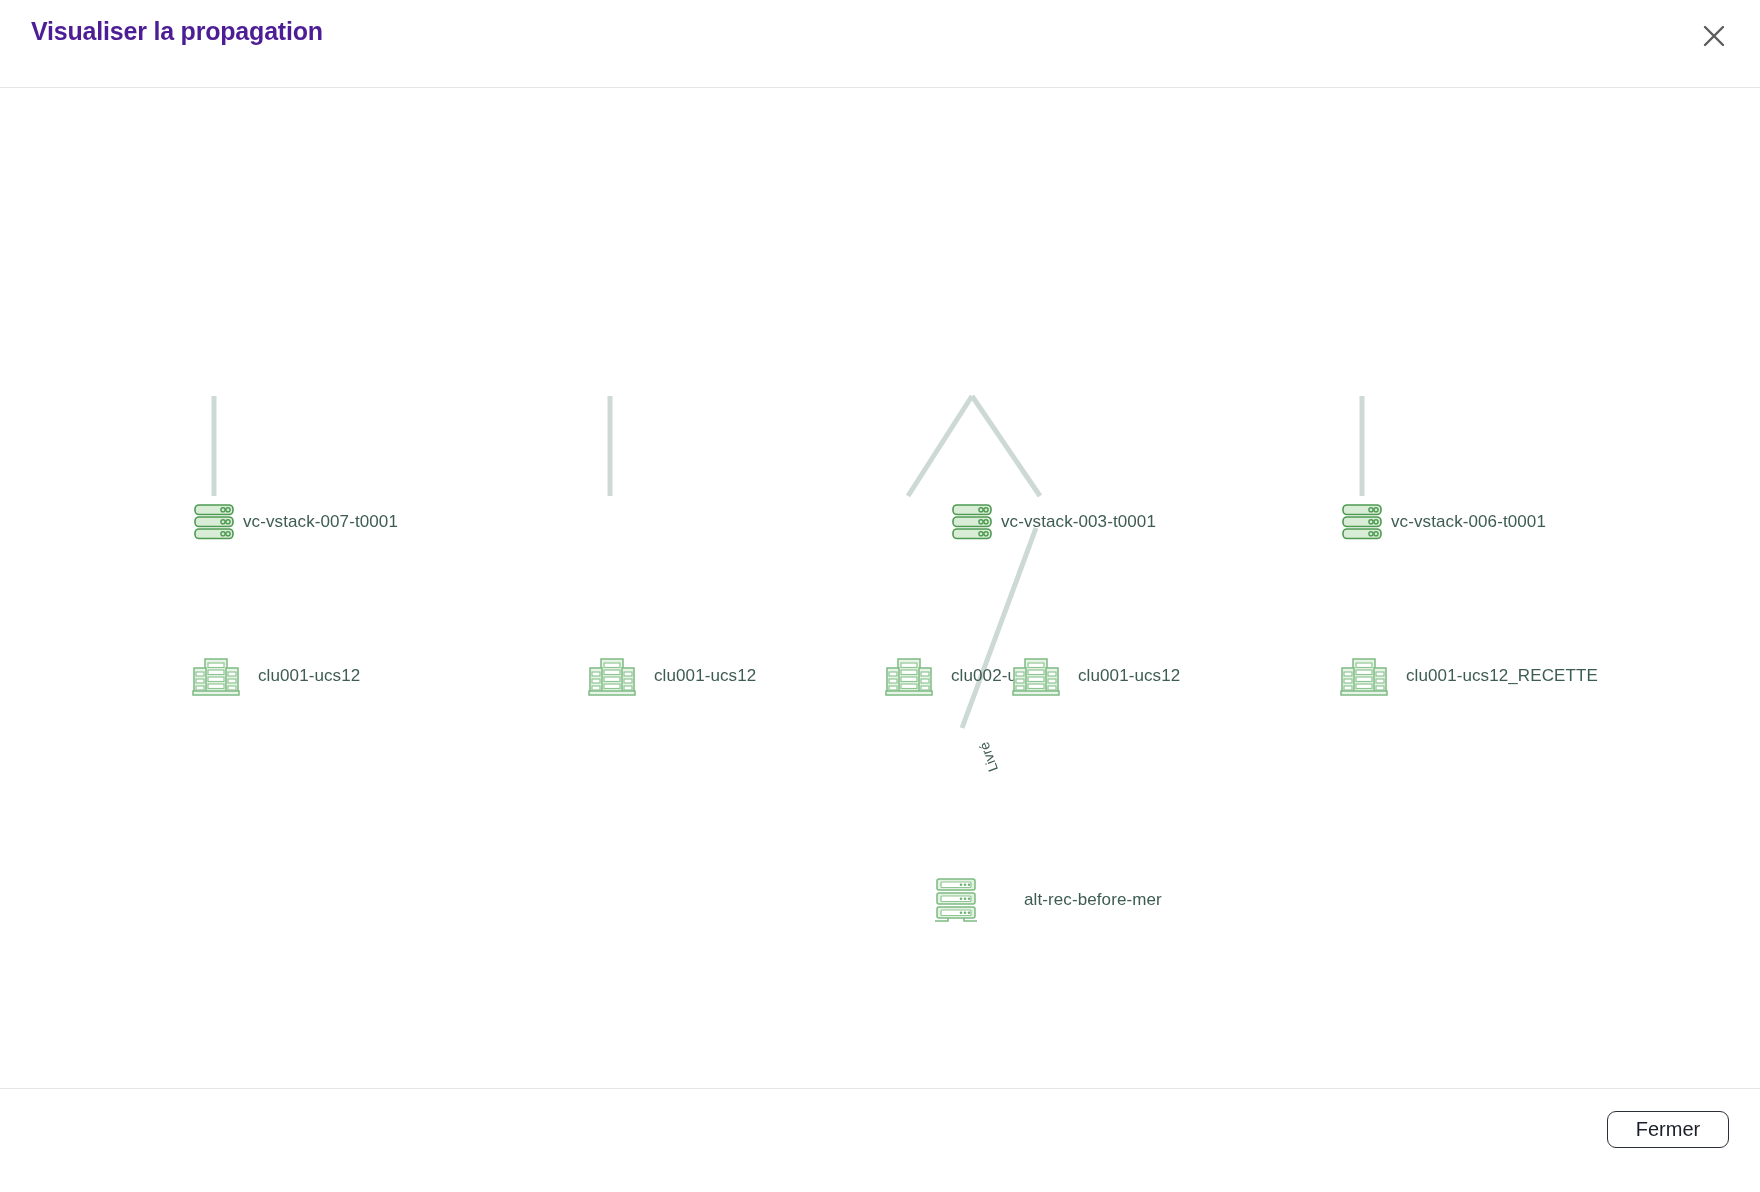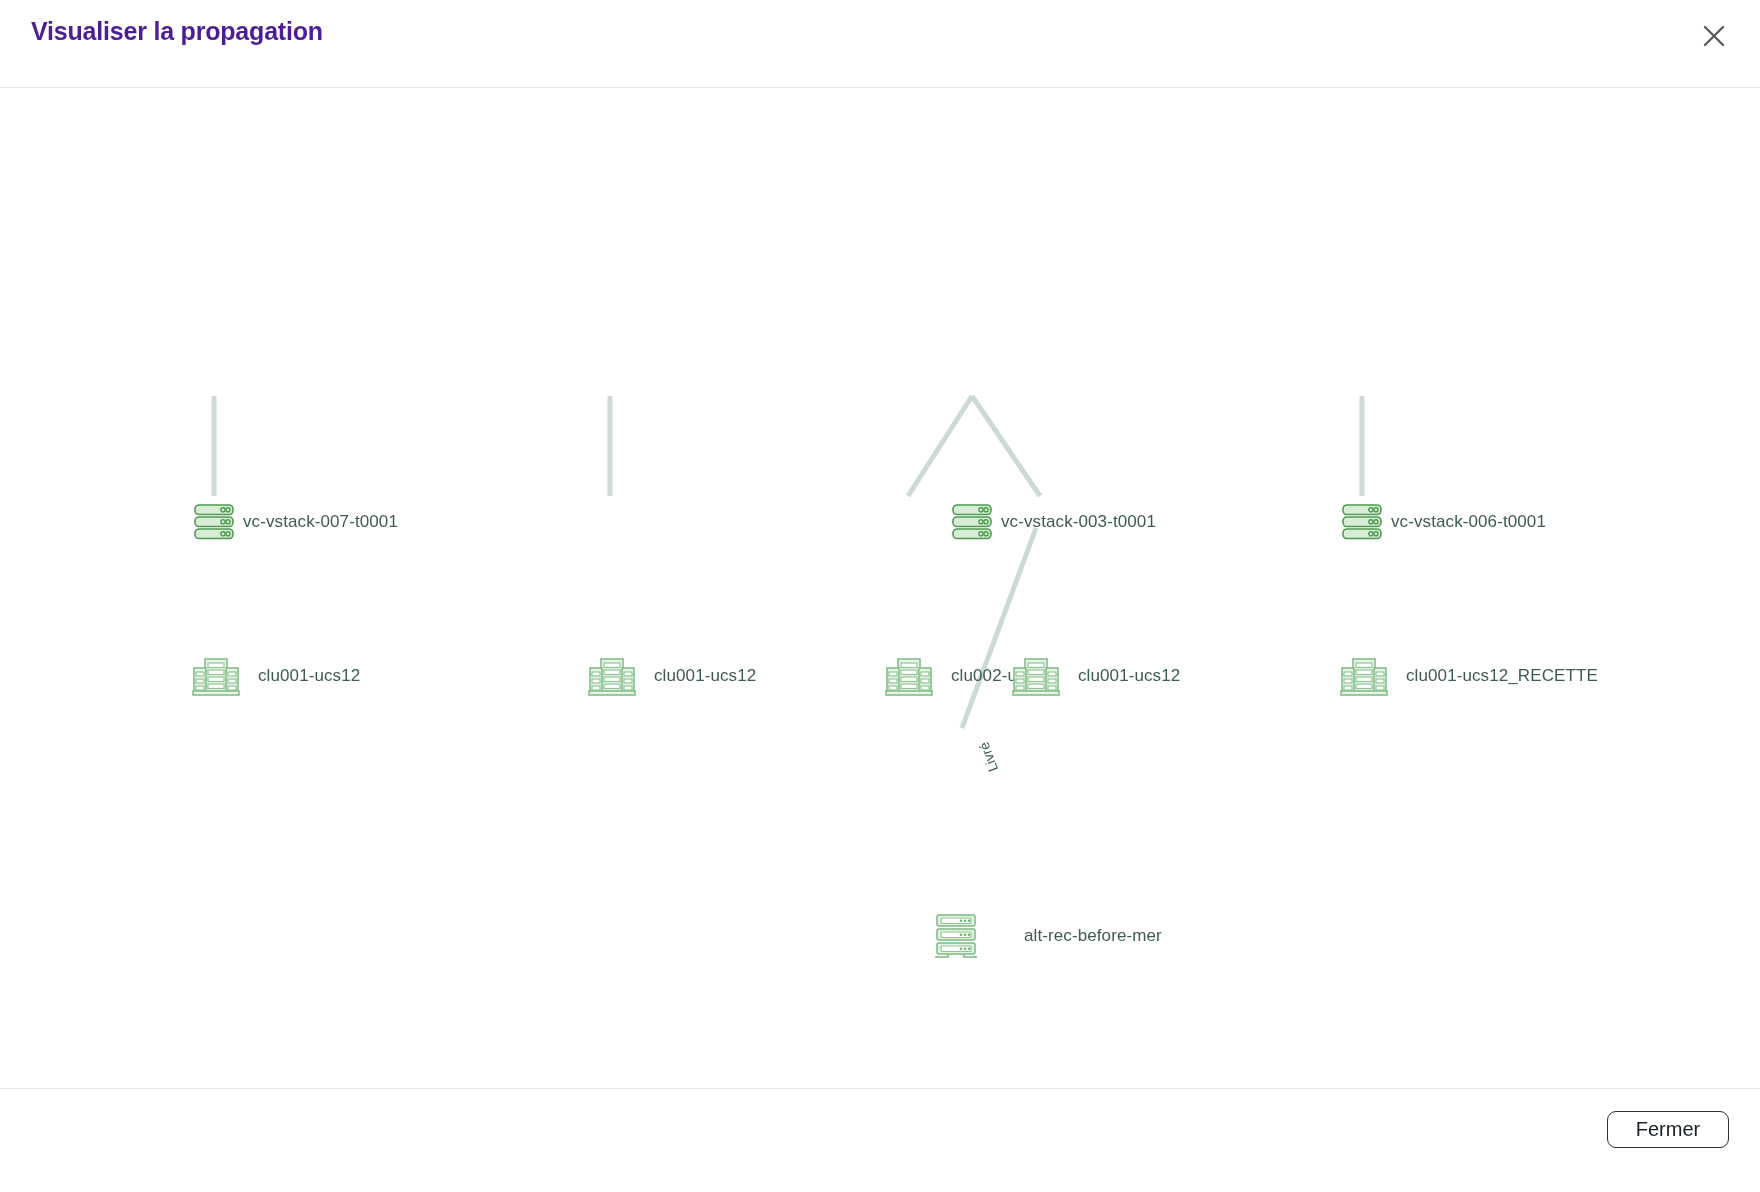--- a/index.html
+++ b/index.html
@@ -306,21 +306,21 @@
             </g>
           </svg>
         </span>
         <span class="node-label">clu001-ucs12</span>
       </div>
 
       <div class="edge-label" style="left:986px; top:686px; transform: rotate(-110deg); transform-origin: left top;">
         <span>Livré</span>
       </div>
 
-      <div class="graph-node node-server" style="left:932px; top:824px;gap:44px;">
+      <div class="graph-node node-server" style="left:932px; top:788px;gap:44px;">
         <span class="node-icon">
           <svg width="48" height="48" viewBox="0 0 48 48" aria-hidden="true">
             <g stroke="#7dbb82" stroke-width="1.5" fill="#e4f2e3">
               <rect x="5" y="3" width="38" height="11" rx="2"></rect>
               <rect x="5" y="17" width="38" height="11" rx="2"></rect>
               <rect x="5" y="31" width="38" height="11" rx="2"></rect>
             </g>
             <g stroke="#8fc593" stroke-width="1.2" fill="#ffffff">
               <rect x="9" y="6" width="30" height="5.5" rx="1"></rect>
               <rect x="9" y="20" width="30" height="5.5" rx="1"></rect>

